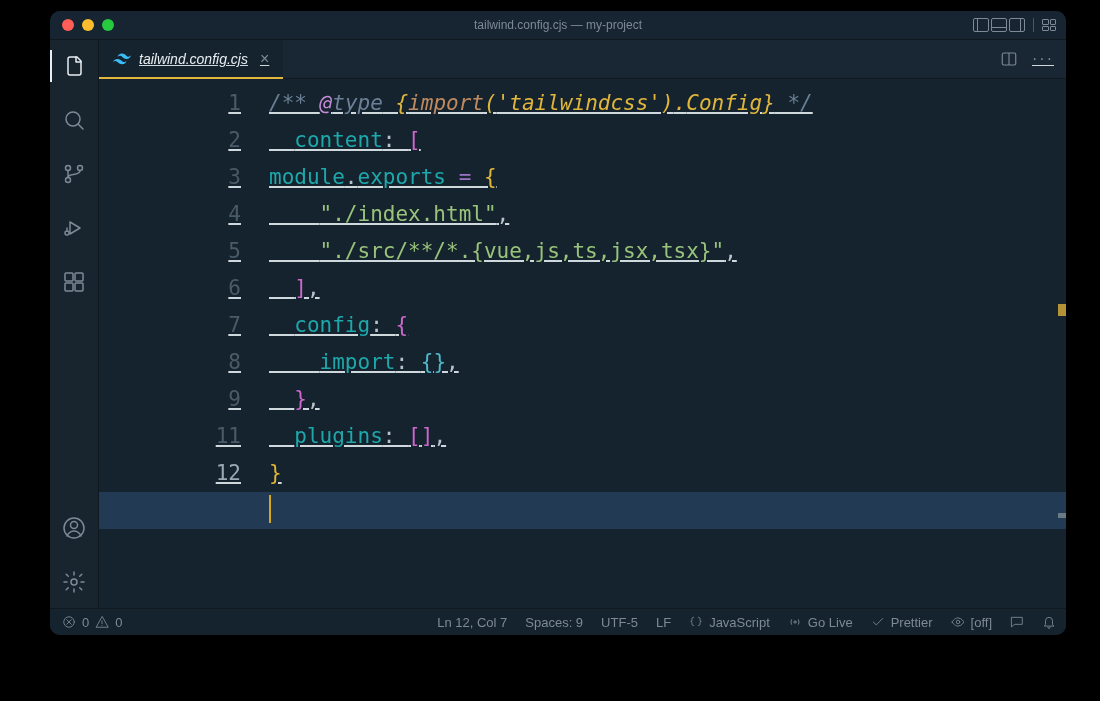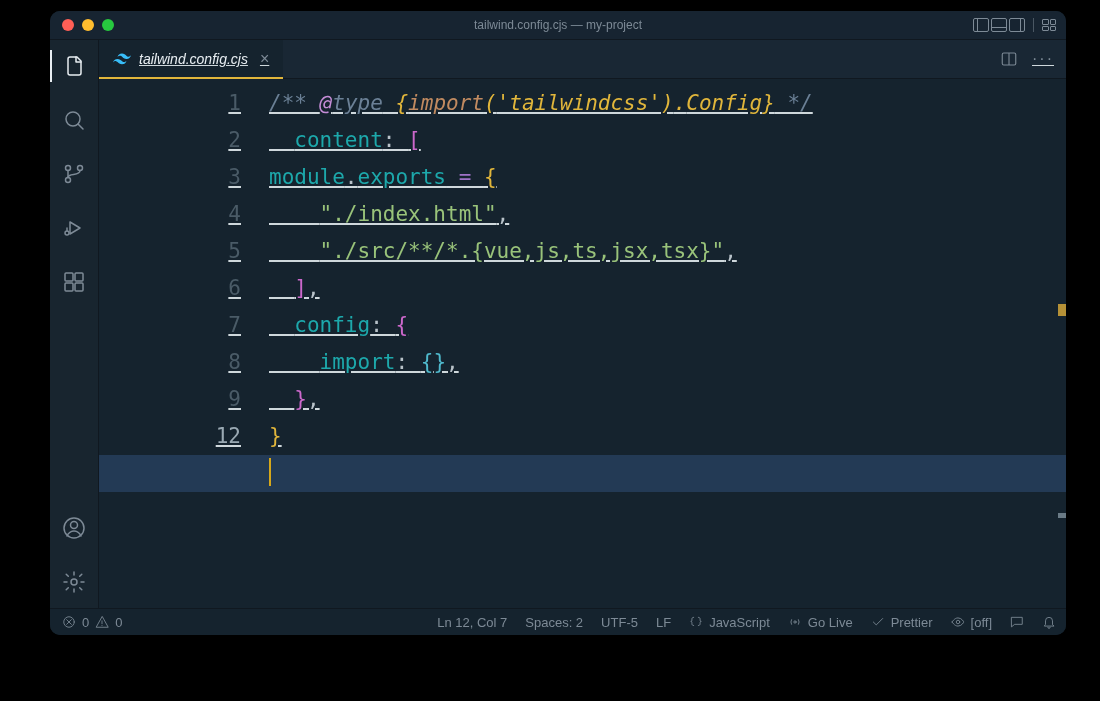--- a/index.html
+++ b/index.html
@@ -313,32 +313,34 @@
           <div class="gutter">
             <div class="ln">1</div>
             <div class="ln">2</div>
             <div class="ln">3</div>
             <div class="ln">4</div>
             <div class="ln">5</div>
             <div class="ln">6</div>
             <div class="ln">7</div>
             <div class="ln">8</div>
             <div class="ln">9</div>
+            <div class="ln">11</div>
             <div class="ln active">12</div>
           </div>
           <div class="src">
 <div class="line"><span class="c-comment">/** </span><span class="c-at">@</span><span class="c-comment">type</span><span class="c-ytype"> {</span><span class="c-brown">import</span><span class="c-ytype">(</span><span class="c-ytype">'tailwindcss'</span><span class="c-ytype">)</span><span class="c-ytype">.</span><span class="c-ytype">Config</span><span class="c-ytype">}</span><span class="c-comment"> */</span></div>
 <div class="line"><span>  </span><span class="c-key">content</span><span class="c-punc">: </span><span class="c-bm">[</span></div>
 <div class="line"><span class="c-mod">module</span><span class="c-punc">.</span><span class="c-mod">exports</span><span class="c-op"> = </span><span class="c-by">{</span></div>
 <div class="line"><span>    </span><span class="c-str">"./index.html"</span><span class="c-punc">,</span></div>
 <div class="line"><span>    </span><span class="c-str">"./src/**/*.{vue,js,ts,jsx,tsx}"</span><span class="c-punc">,</span></div>
 <div class="line"><span>  </span><span class="c-bm">]</span><span class="c-punc">,</span></div>
 <div class="line"><span>  </span><span class="c-key">config</span><span class="c-punc">: </span><span class="c-bm">{</span></div>
 <div class="line"><span>    </span><span class="c-key">import</span><span class="c-punc">: </span><span class="c-bc">{</span><span class="c-bc">}</span><span class="c-punc">,</span></div>
 <div class="line"><span>  </span><span class="c-bm">}</span><span class="c-punc">,</span></div>
+<div class="line"><span>  </span><span class="c-key">plugins</span><span class="c-punc">: </span><span class="c-bm">[</span><span class="c-bm">]</span><span class="c-punc">,</span></div>
 <div class="line"><span class="c-by">}</span></div>
 <div class="line current"><span class="cursor"></span></div>
           </div>
           <div class="overview-ruler">
             <div class="mark1"></div>
             <div class="mark2"></div>
           </div>
         </div>
       </div>
     </div>
@@ -352,21 +354,21 @@
         <span>0</span>
         <svg viewBox="0 0 24 24">
             <path d="M12 3 2 21h20z"></path>
             <path d="M12 10v5M12 18h.01"></path>
           </svg>
         <span>0</span>
       </div>
       <div class="spacer"></div>
       <div class="right-gap">
         <span class="group">Ln 12, Col 7</span>
-        <span class="group">Spaces: 2</span>
+        <span class="group">Spaces: 9</span>
         <span class="group">UTF-5</span>
         <span class="group">LF</span>
         <span class="group">
           <svg viewBox="0 0 24 24">
               <path d="M8 4c-2 0-3 1-3 3v2c0 1.5-1 2-2 2 1 0 2 .5 2 2v2c0 2 1 3 3 3M16 4c2 0 3 1 3 3v2c0 1.5 1 2 2 2-1 0-2 .5-2 2v2c0 2-1 3-3 3"></path>
             </svg>
           <span>JavaScript</span>
         </span>
         <span class="group">
           <svg viewBox="0 0 24 24">

